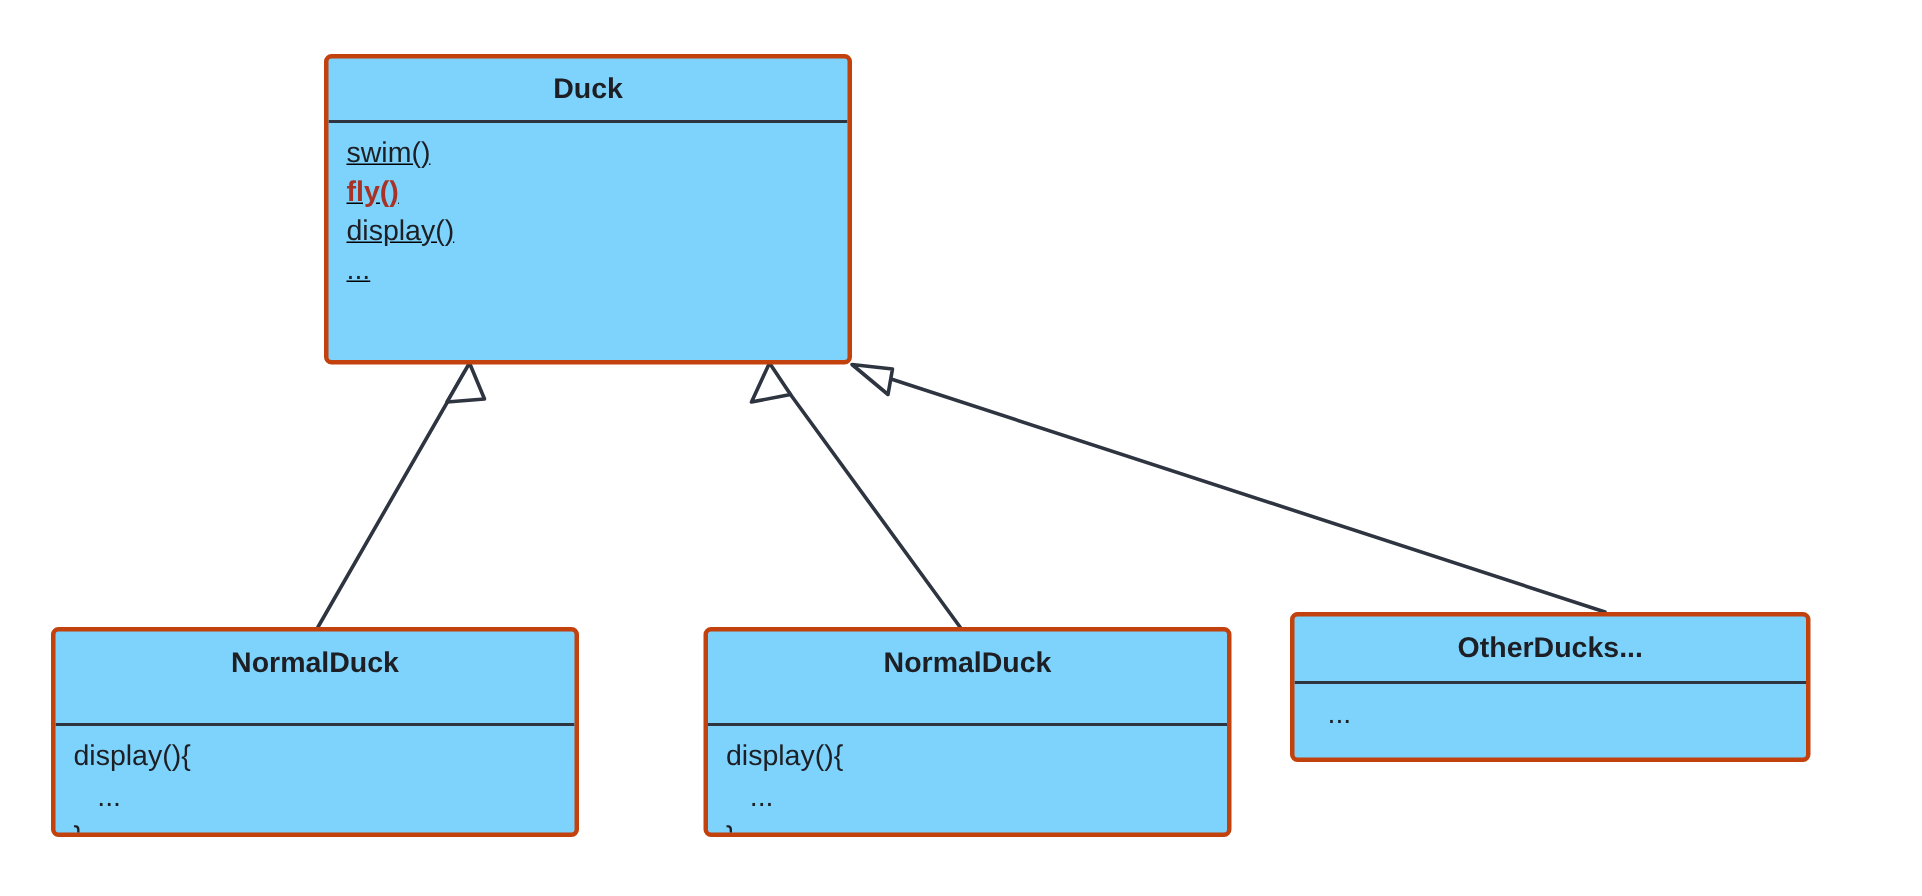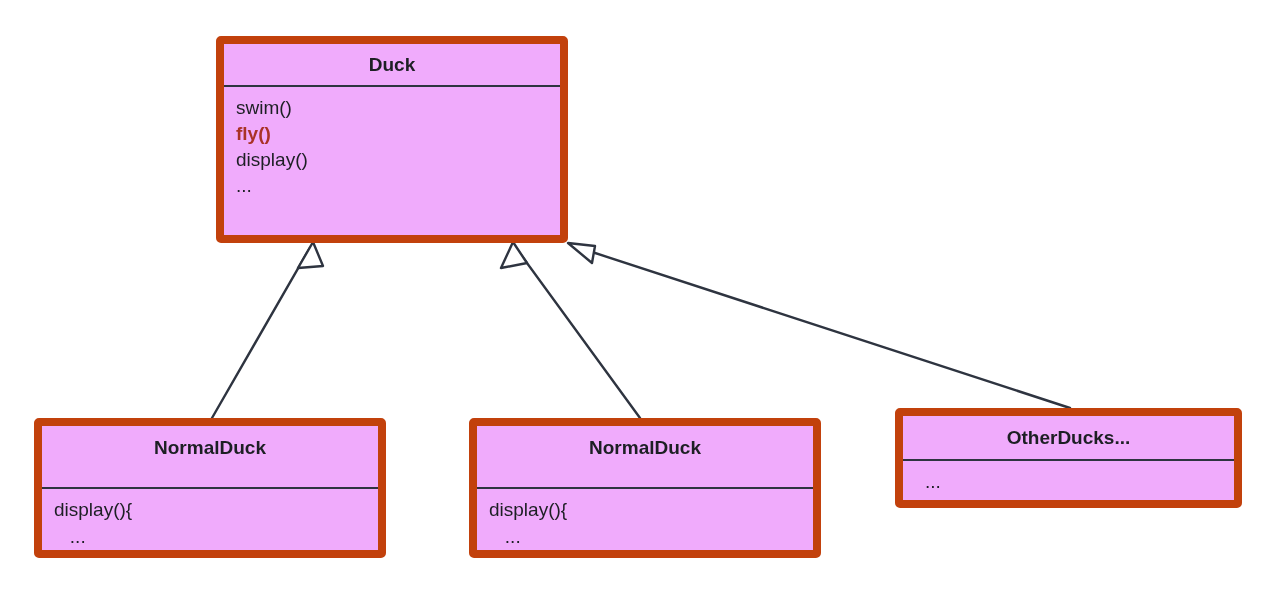--- a/index.html
+++ b/index.html
@@ -22,22 +22,22 @@
     position: absolute;
     left: 0;
     top: 0;
     width: 1281px;
     height: 597px;
     pointer-events: none;
   }
   .uml-class {
     position: absolute;
     box-sizing: border-box;
-    background: #f0abfc;
-    border: 8px solid #c2410c;
+    background: #7dd3fc;
+    border: 3px solid #c2410c;
     border-radius: 5px;
     overflow: hidden;
   }
   .uml-title {
     box-sizing: border-box;
     width: 100%;
     text-align: center;
     font-weight: bold;
     color: #1d1f24;
     border-bottom: 2px solid #2E3440;
@@ -64,20 +64,21 @@
     height: 207px;
   }
   #class-duck .uml-title {
     height: 43px;
     line-height: 42px;
     font-size: 19px;
   }
   #class-duck .uml-body {
     height: 160px;
     padding-top: 8px;
+    text-decoration: underline;
   }
   #class-duck .member {
     font-size: 19px;
     line-height: 26px;
   }
   
   #class-normalduck {
     left: 34px;
     top: 418px;
     width: 352px;
@@ -98,21 +99,21 @@
   #class-normalduck .uml-body,
   #class-redheadduck .uml-body {
     height: 93px;
   }
   #class-normalduck .member,
   #class-redheadduck .member {
     font-size: 19px;
     line-height: 27px;
   }
   #class-otherducks {
-    left: 895px;
+    left: 860px;
     top: 408px;
     width: 347px;
     height: 100px;
   }
   #class-otherducks .uml-title {
     height: 45px;
     line-height: 44px;
     font-size: 19px;
   }
   #class-otherducks .uml-body {

